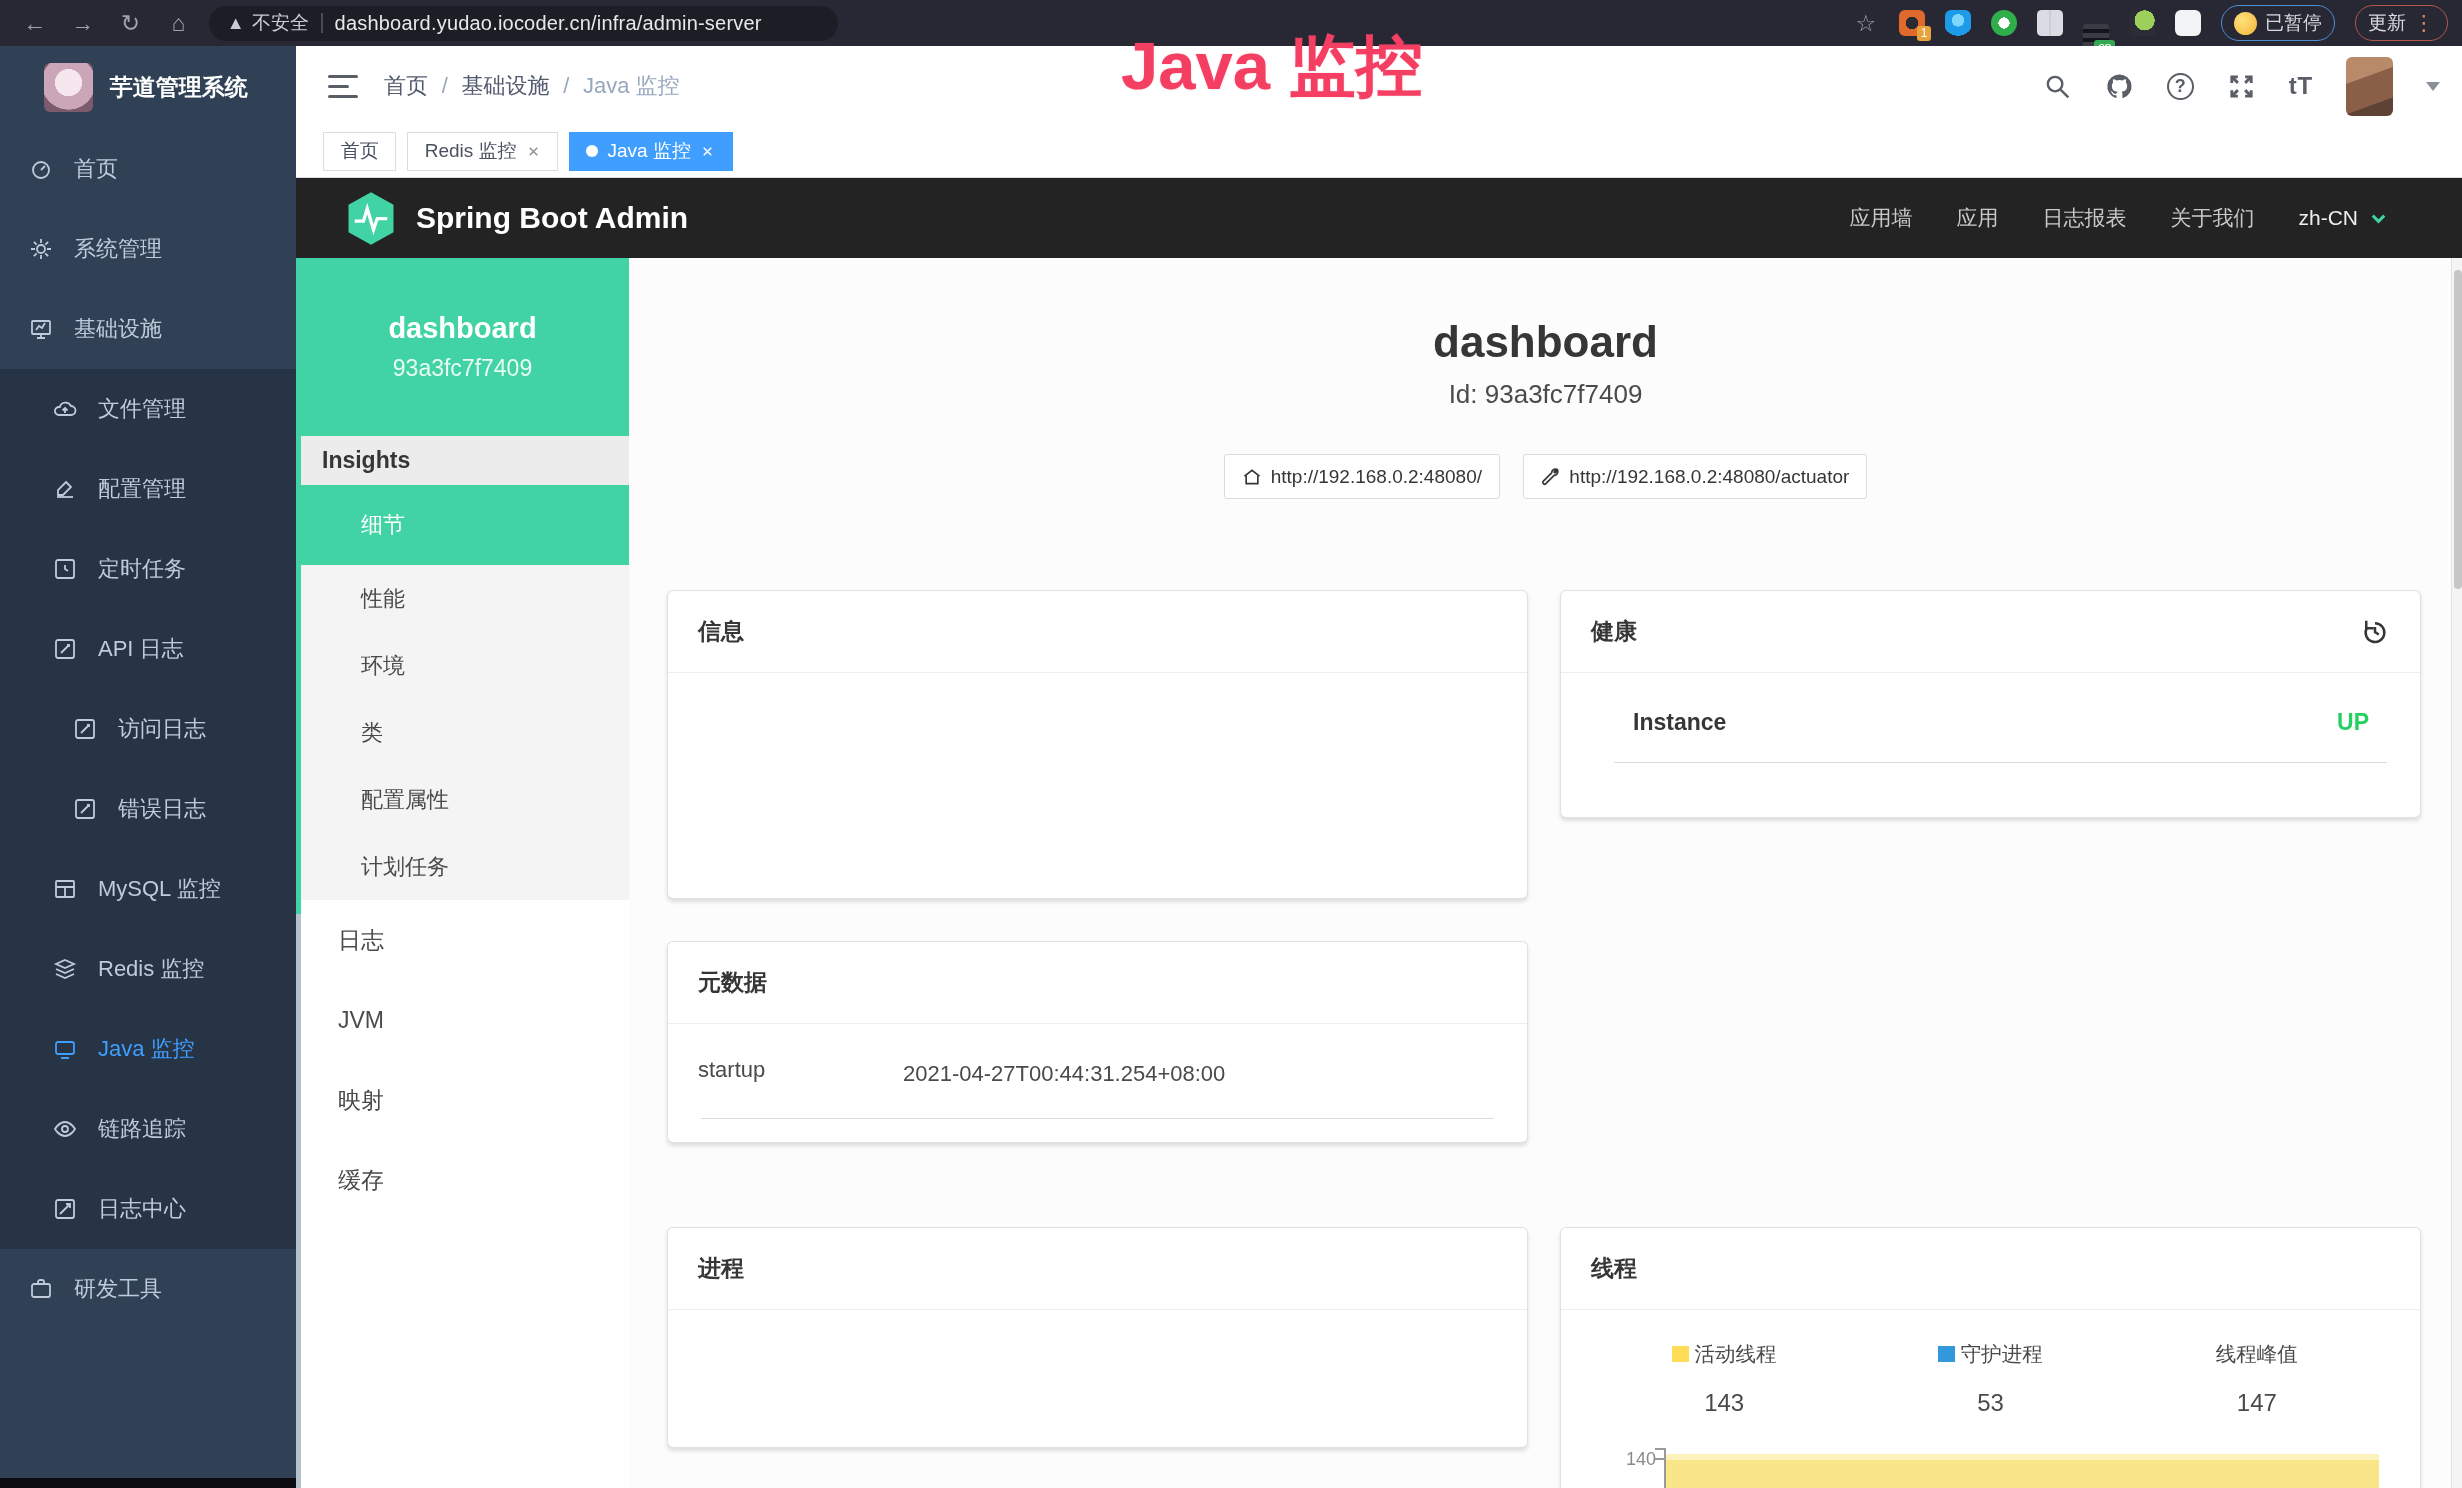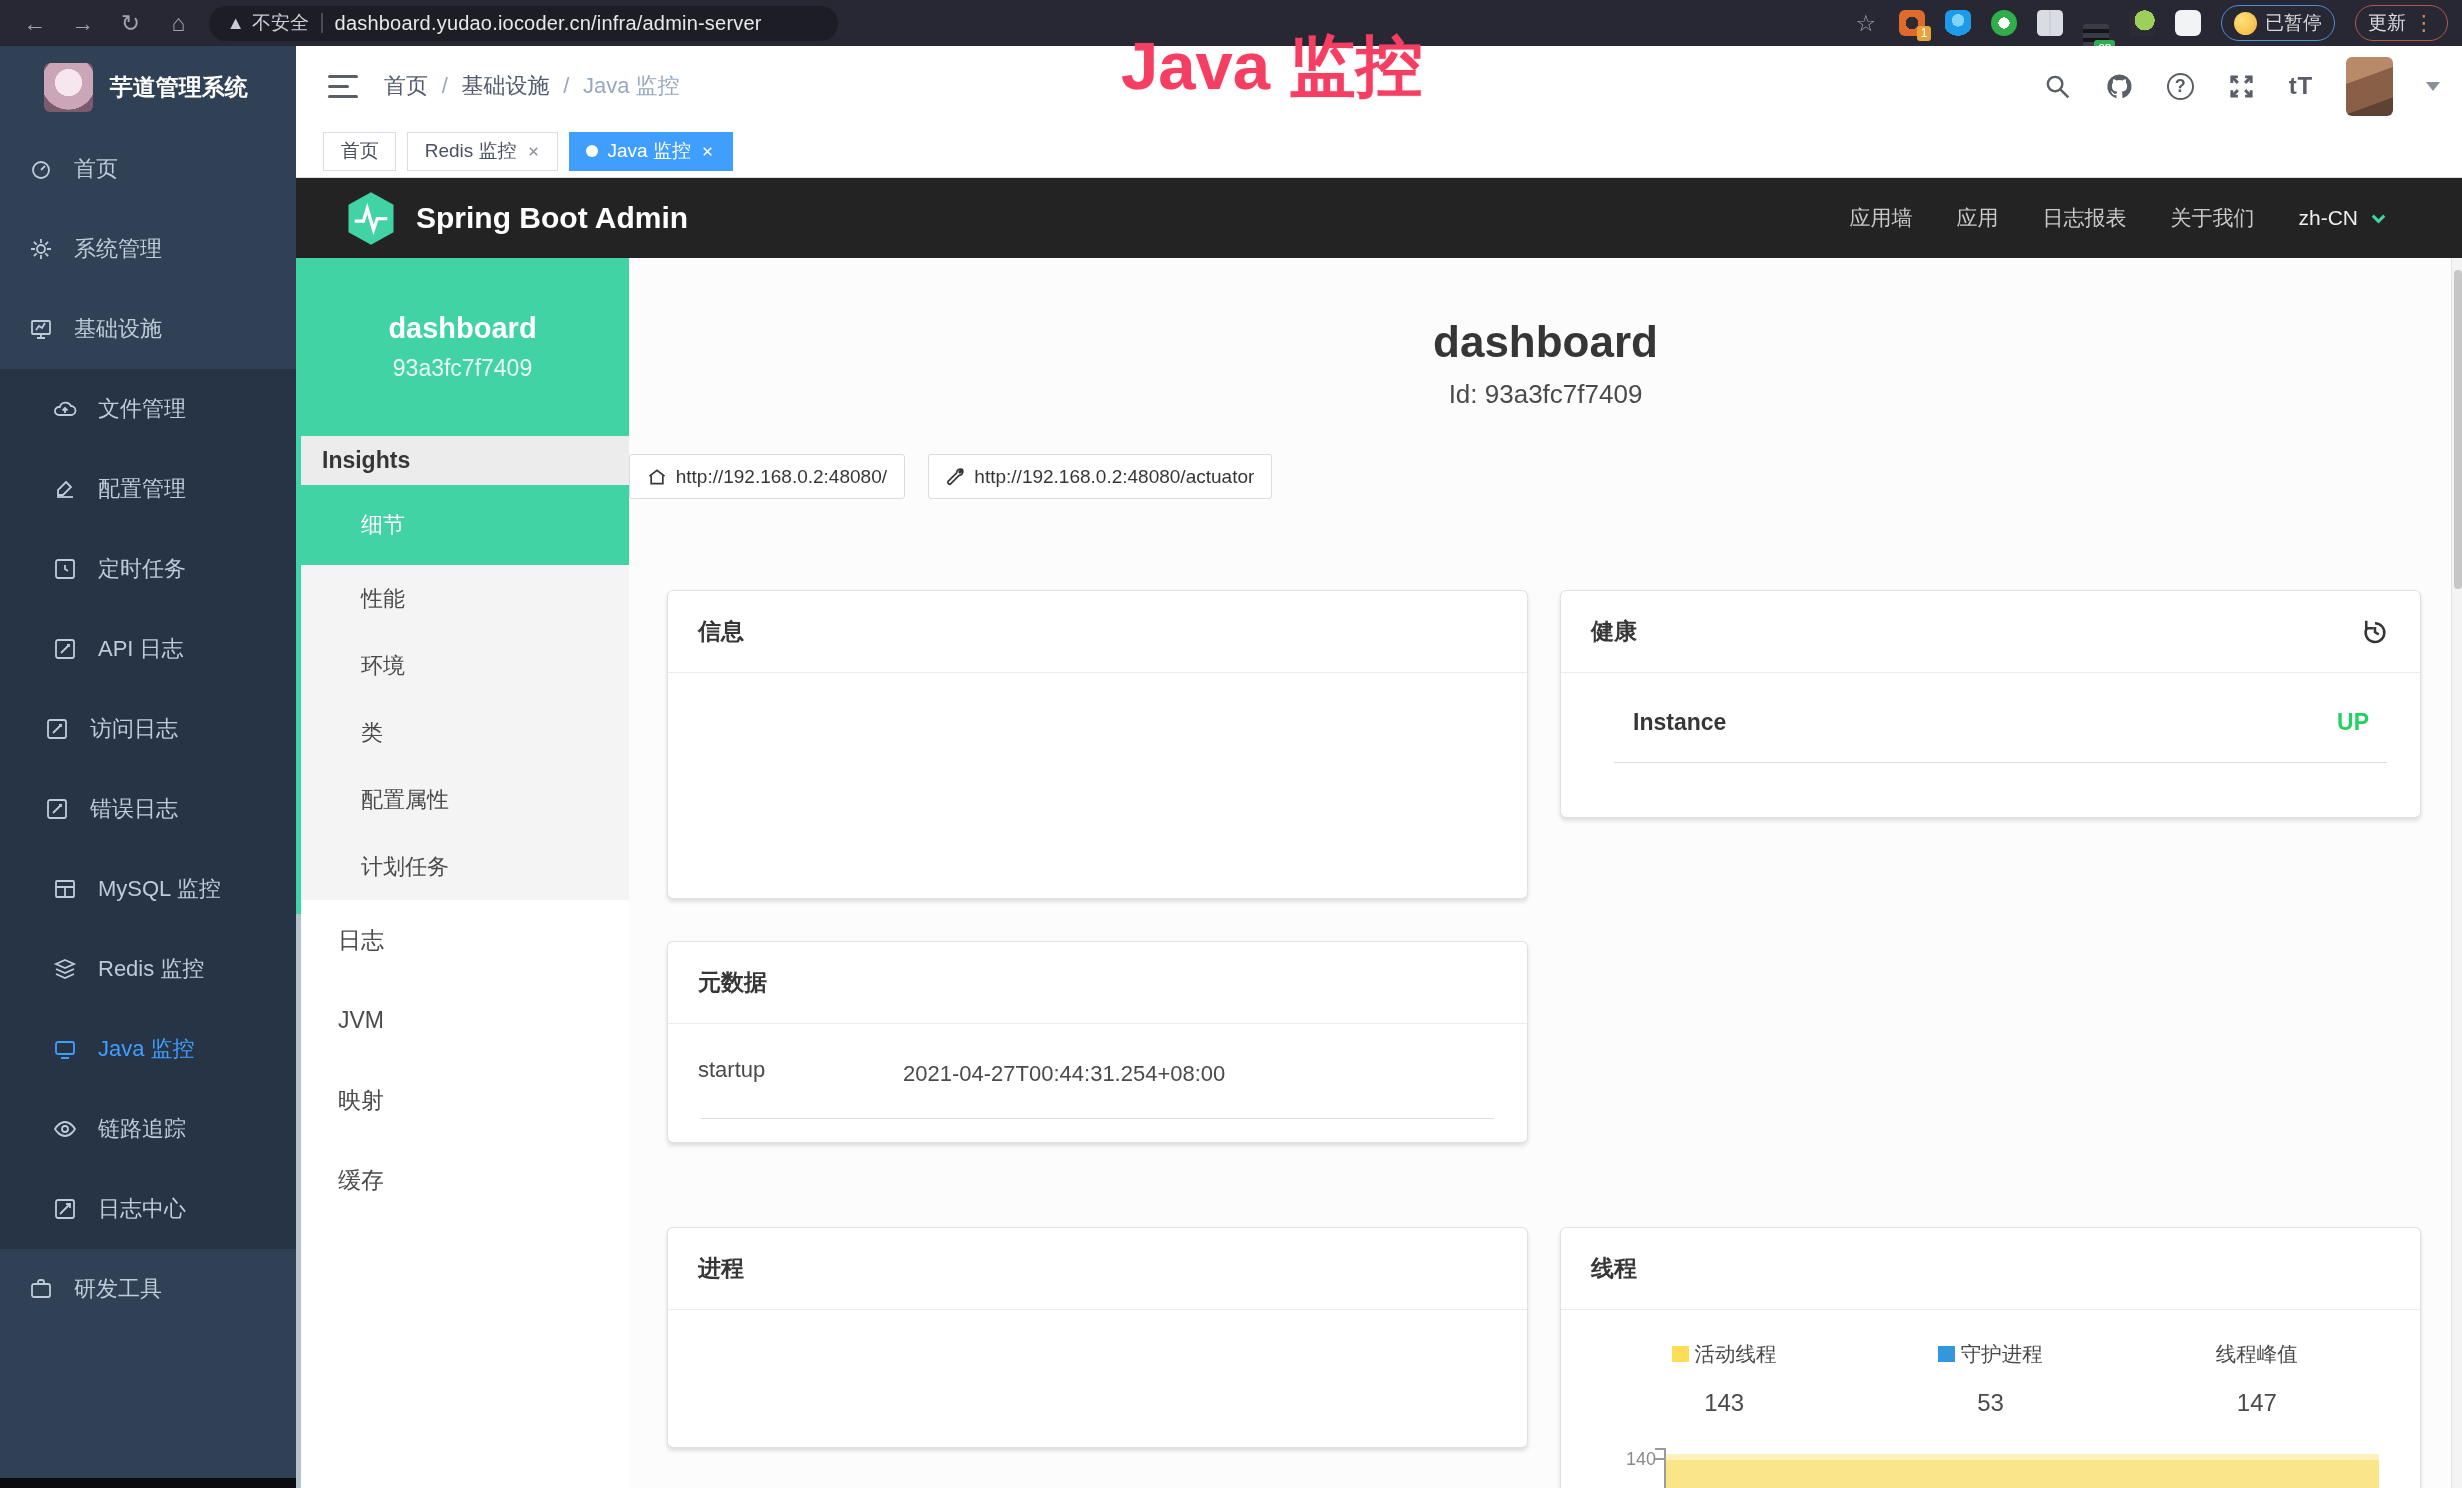--- a/index.html
+++ b/index.html
@@ -34,21 +34,21 @@
   .sidebar { position:absolute; left:0; top:46px; width:340px; height:1443px;
     background:#304156; overflow:hidden; }
   .logo-row { height:83px; display:flex; align-items:center; padding-left:44px; gap:16.7px; }
   .logo-img { width:49px; height:49px; border-radius:6px;
     background:radial-gradient(circle at 50% 40%, #f6e7ef 0 35%, #caa6b8 36% 70%, #7d5b6e 71%); }
   .logo-title { color:#fff; font-size:23px; font-weight:700; white-space:nowrap; }
   .mi-row { height:80px; display:flex; align-items:center; color:#bfcbd9;
     font-size:22px; padding-left:29px; gap:21px; position:relative; white-space:nowrap; cursor:pointer; }
   .sub-bg { background:#263445; }
   .mi-row.lv1 { padding-left:53px; }
-  .mi-row.lv2 { padding-left:45px; }
+  .mi-row.lv2 { padding-left:73px; }
   .mi-row.active { color:#409eff; }
   .ic { width:24px; height:24px; flex:0 0 auto; }
   .chev { position:absolute; right:27px; width:20px; height:20px; }
   .black-strip { position:absolute; left:0; bottom:0; width:296px; height:10.6px; background:#0c0c10; }
 
   
   .app-header { position:absolute; left:296px; top:46px; width:2167px; height:80px;
     background:#fff; display:flex; align-items:center; }
   .hamb { width:30px; height:23px; margin-left:32px; display:flex; flex-direction:column;
     justify-content:space-between; }
@@ -109,21 +109,21 @@
     font-size:22px; color:#4a4a4a; background:#f4f4f4; cursor:pointer; }
   .ins-item.active { background:#42d3a5; color:#fff; height:80px; }
   .side-item { height:80px; display:flex; align-items:center; padding-left:42px;
     font-size:23px; color:#4a4a4a; cursor:pointer; }
 
   
   .main { position:absolute; left:629px; top:258px; width:1833px; height:1231px;
     background:#fcfcfc; overflow:hidden; }
   .page-title { text-align:center; margin-top:59px; font-size:44px; font-weight:700; color:#363636; }
   .page-id { text-align:center; margin-top:12px; font-size:26px; color:#4a4a4a; }
-  .ep-row { display:flex; gap:23px; margin-top:44px; }
+  .ep-row { display:flex; justify-content:center; gap:23px; margin-top:44px; }
   .ep-btn { display:flex; align-items:center; gap:9px; border:1.5px solid #dbdbdb; background:#fff;
     padding:10.6px 16.7px; font-size:19px; color:#363636; border-radius:3px; white-space:nowrap; }
   .epic { width:20px; height:20px; color:#363636; }
 
   .card { position:absolute; background:#fff; border:0.8px solid rgba(10,10,10,.12);
     border-radius:6px; box-shadow:0 3px 4.6px rgba(10,10,10,.12); overflow:hidden; }
   .card-hd { display:flex; align-items:center; padding:0 30px; height:82px;
     font-size:23px; font-weight:700; color:#363636; border-bottom:1.5px solid #ededed; }
   .card-hd .spacer { flex:1; }
   .hist { width:30px; height:30px; color:#363636; }

